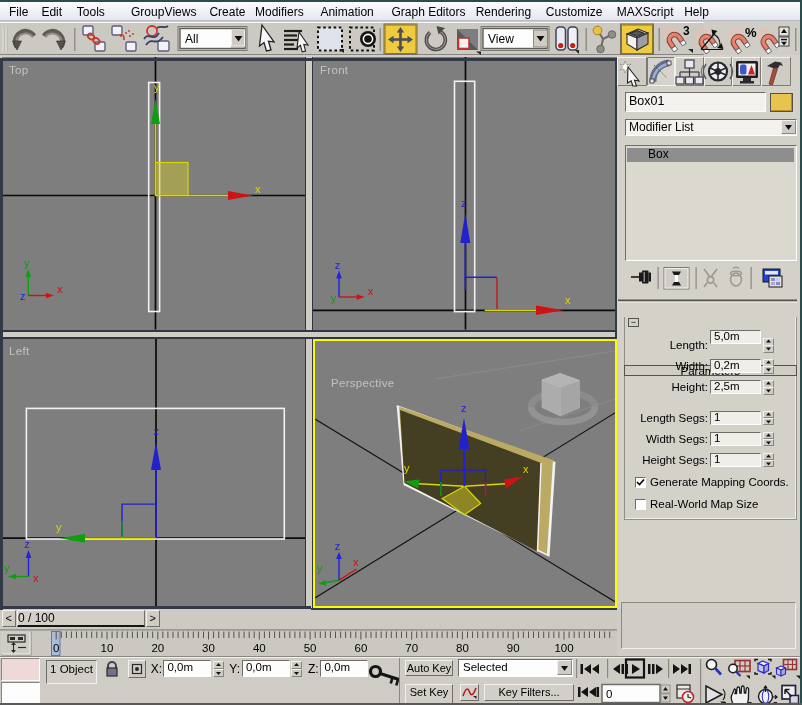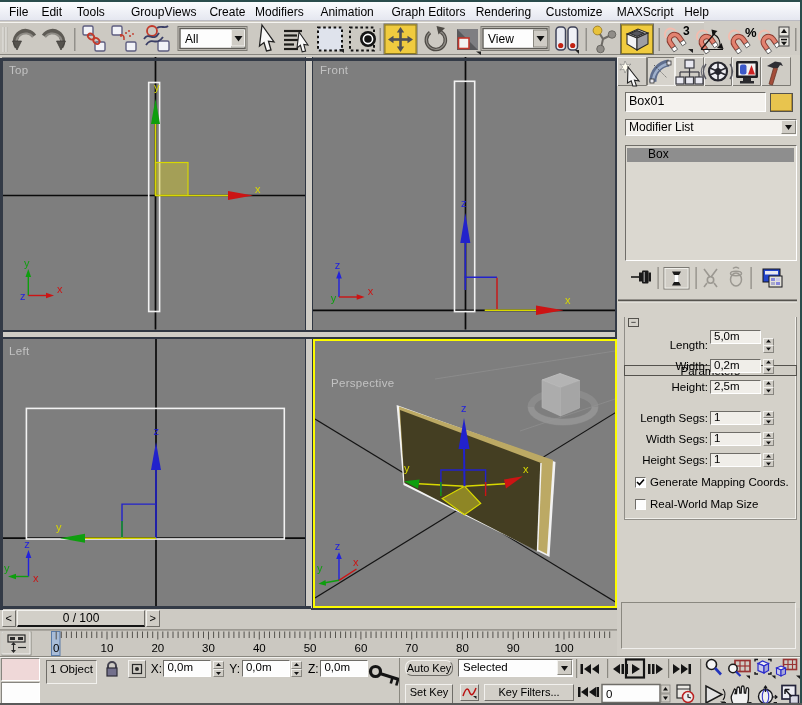--- a/index.html
+++ b/index.html
@@ -516,21 +516,21 @@
           <path d="M 1,4 L 3.5,6.5 L 8,1.5" fill="none" stroke="#000" stroke-width="1.6"></path>
         </svg>
     </div>
     <div class="abs" style="left:33px;top:421px;font-size:11.5px;">Generate Mapping Coords.</div>
     <div class="abs" style="left:17.5px;top:443.5px;width:11px;height:11px;background:#FDFDFD;border:1.5px solid #6F6D68;border-right-color:#FFF;border-bottom-color:#FFF;"></div>
     <div class="abs" style="left:33px;top:442.5px;font-size:11.5px;">Real-World Map Size</div>
   </div>
 
   <div class="abs" id="timeslider" style="left:0;top:608px;width:617px;height:22px;background:#CDCAC3;border-bottom:1px solid #9B9891;">
     <div class="abs raised" style="left:2px;top:2px;width:13.5px;height:17px;background:#CFCCC5;text-align:center;font-size:11px;line-height:15px;">&lt;</div>
-    <div class="abs raised" style="left:17px;top:2px;width:128px;height:17px;background:#D2CFC8;text-align:center;font-size:12px;line-height:15px;border-bottom:2px solid #151515;">0 / 100</div>
+    <div class="abs raised" style="left:17px;top:2px;width:128px;height:17px;background:#D2CFC8;text-align:left;font-size:12px;line-height:15px;border-bottom:2px solid #151515;">0 / 100</div>
     <div class="abs raised" style="left:146px;top:2px;width:13.5px;height:17px;background:#CFCCC5;text-align:center;font-size:11px;line-height:15px;">&gt;</div>
   </div>
 
   <div class="abs" style="left:620.5px;top:602px;width:175.5px;height:46.5px;background:#D0CDC6;border:1px solid #8A8880;border-right-color:#F0EFEC;border-bottom-color:#F0EFEC;"></div>
 
   <div class="abs" id="trackbar" style="left:0;top:630px;width:617px;height:26px;background:#CBC8C1;border-top:1px solid #A9A69F;">
     <svg width="617" height="26" viewBox="0 0 617 26">
       <rect x="2" y="1" width="29" height="23" fill="#CFCCC5" stroke="#87857F"></rect>
       <rect x="2" y="1" width="28" height="22" fill="none" stroke="#F2F1EE"></rect>
       <rect x="8" y="4" width="17" height="7" fill="none" stroke="#2A2A2A" stroke-width="1.2"></rect>
@@ -707,21 +707,21 @@
 
     <svg class="abs" style="left:368px;top:6px;" width="34" height="28" viewBox="0 0 34 28">
       <circle cx="7.5" cy="8.5" r="5" fill="none" stroke="#141414" stroke-width="3.2"></circle>
       <line x1="12" y1="10.5" x2="31" y2="16.5" stroke="#141414" stroke-width="3.4"></line>
       <line x1="24.5" y1="14.5" x2="22.8" y2="20.5" stroke="#141414" stroke-width="2.6"></line>
       <line x1="30" y1="16.5" x2="28.3" y2="22.5" stroke="#141414" stroke-width="2.6"></line>
     </svg>
 
     <div class="abs" style="left:399px;top:1px;width:1.2px;height:45px;background:#8A8880;"></div>
 
-    <div class="abs raised" style="left:405px;top:3px;width:48px;height:16px;background:#D2CFC8;font-size:11px;line-height:14px;text-align:center;white-space:nowrap;border-radius:7px;">Auto Key</div>
+    <div class="abs raised" style="left:405px;top:3px;width:48px;height:16px;background:#D2CFC8;font-size:11px;line-height:14px;text-align:center;white-space:nowrap;">Auto Key</div>
     <div class="abs raised" style="left:405px;top:27px;width:48px;height:32px;background:#D2CFC8;font-size:11px;line-height:14px;text-align:center;white-space:nowrap;">Set Key</div>
     <div class="abs" style="left:458px;top:2px;width:115px;height:18px;background:#FDFDFD;border:1.5px solid #6F6D68;border-right-color:#FFF;border-bottom-color:#FFF;font-size:11.5px;line-height:14px;padding-left:4px;">Selected
       <div class="abs" style="right:0;top:0;width:15px;height:15px;background:#CFCCC5;border:1px solid #8A8880;border-top-color:#F2F1EE;border-left-color:#F2F1EE;">
         <svg width="13" height="13">
             <path d="M 3,5 L 10,5 L 6.5,10 Z" fill="#111"></path>
           </svg>
       </div>
     </div>
     <div class="abs raised" style="left:460px;top:27px;width:19px;height:16.5px;background:#D2CFC8;">
       <svg width="17" height="14">

